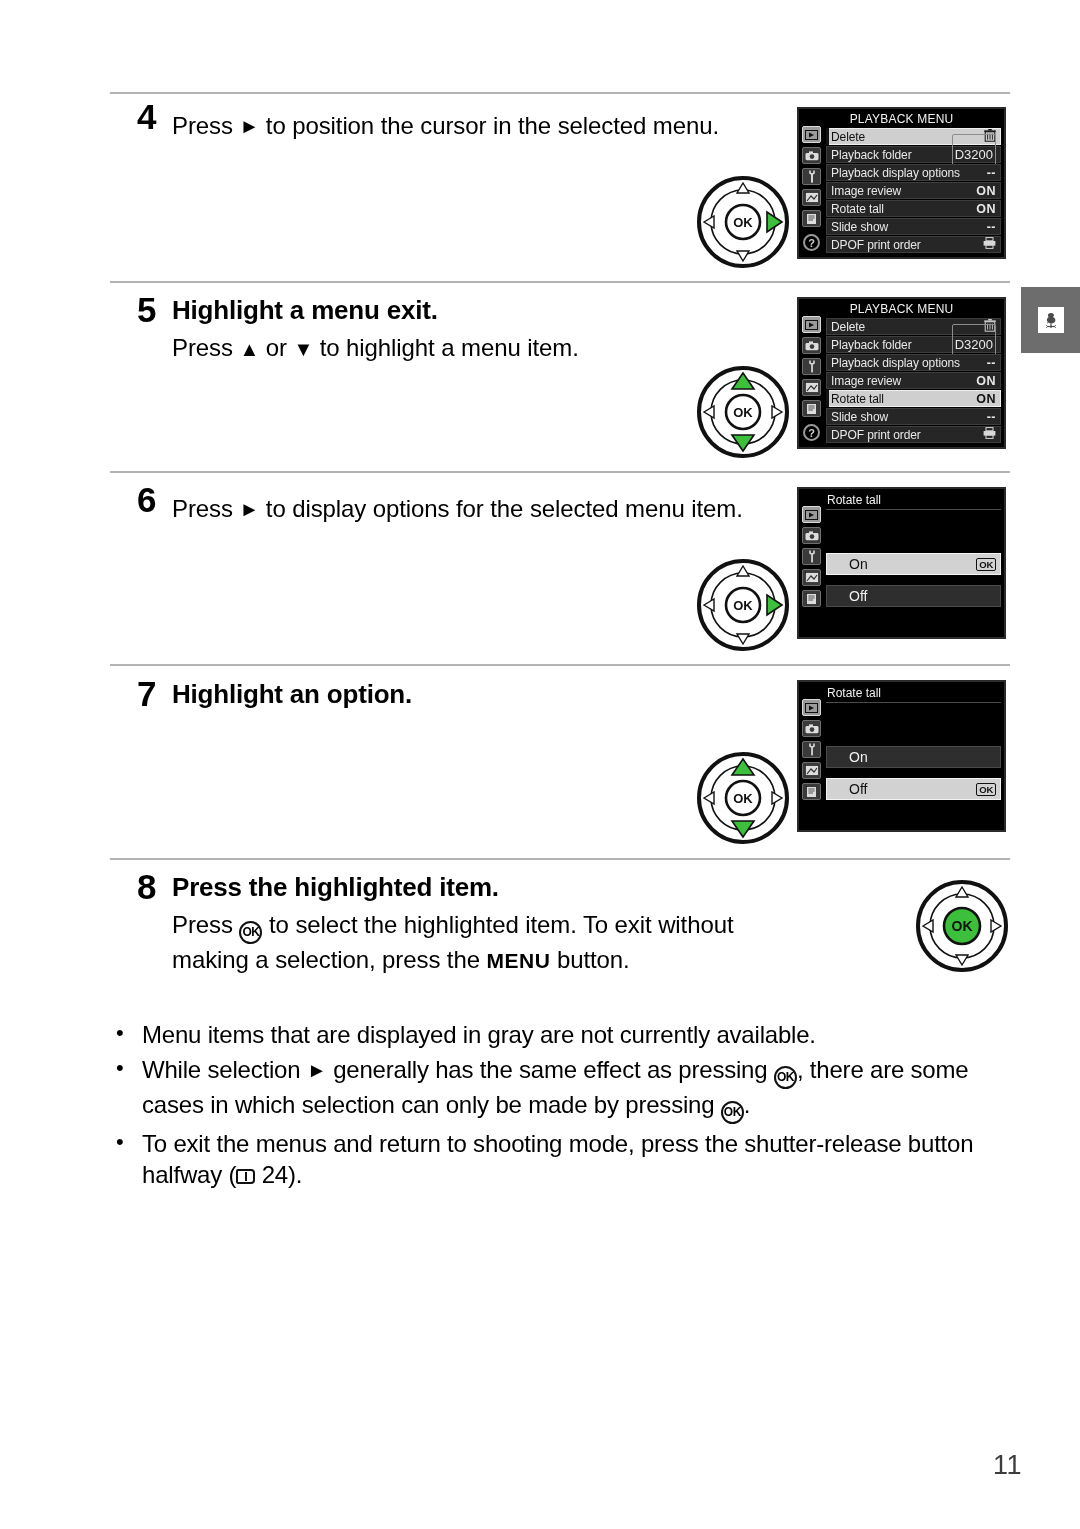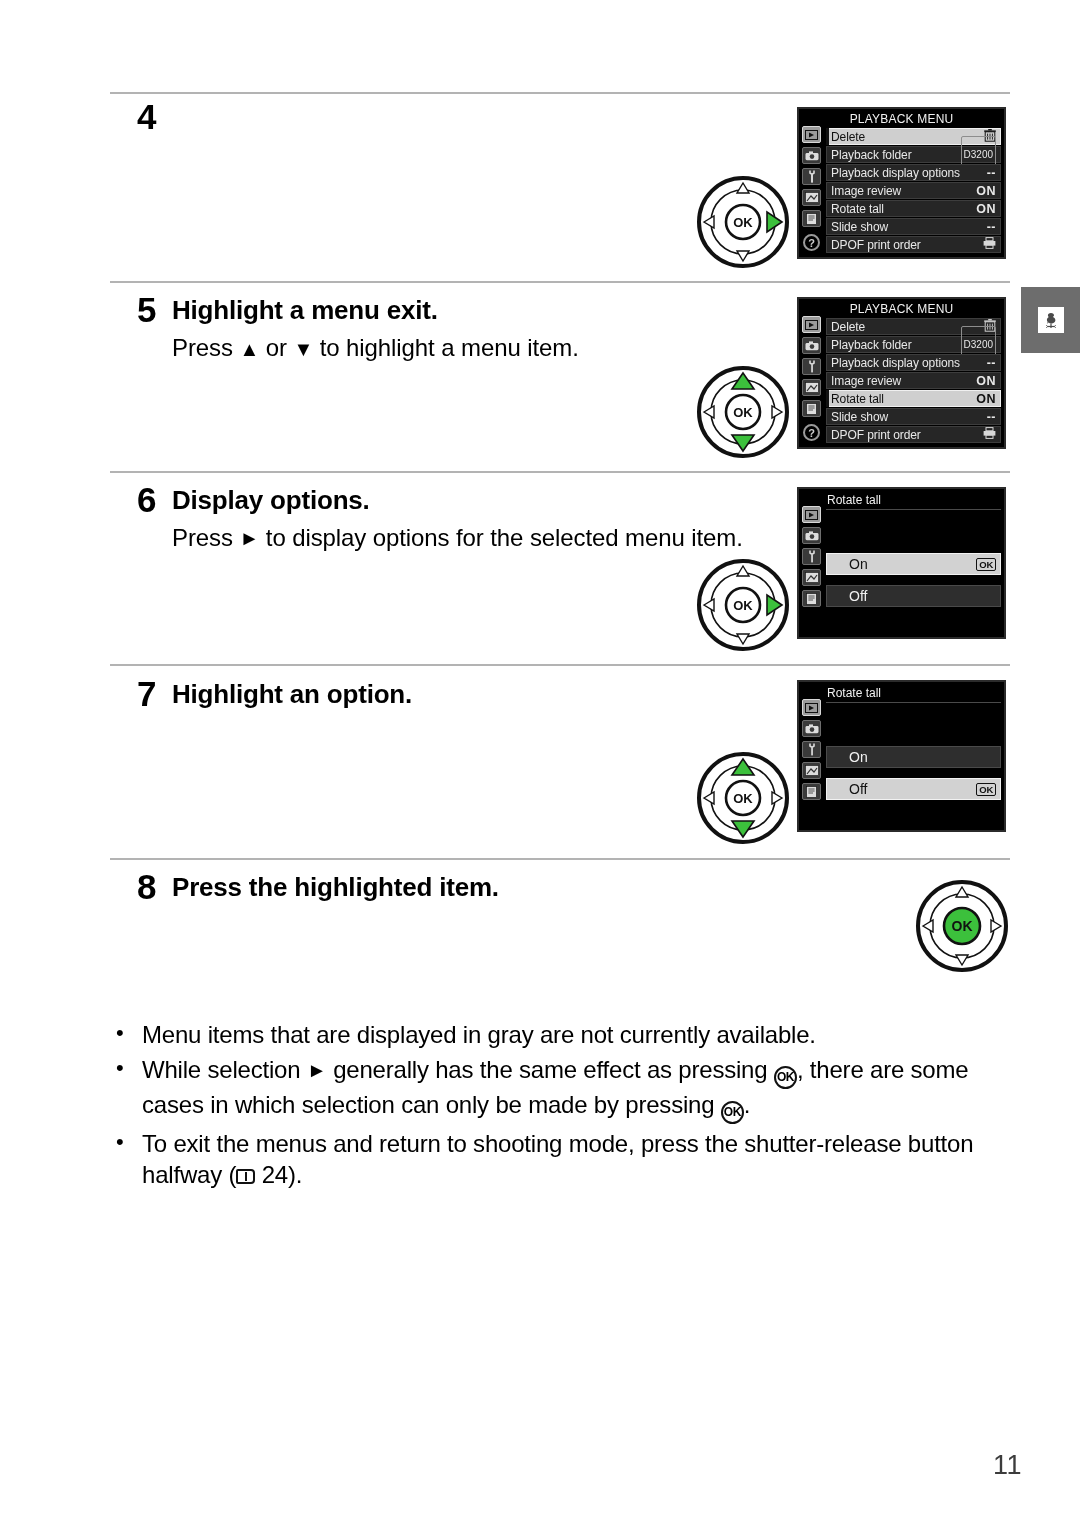--- a/index.html
+++ b/index.html
@@ -151,21 +151,21 @@
     white-space: nowrap;
   }
   .lcd-row .val {
     position: absolute; right: 4px;
     color: #e8e8e8;
     font-size: 12.5px;
     font-weight: bold;
     letter-spacing: 0.5px;
   }
   .lcd-row .val.small {
-    font-size: 10px; font-weight: normal; letter-spacing: 0;
+    font-size: 13px; font-weight: normal; letter-spacing: 0;
     border: 1px solid #8d8d8d; padding: 12px 2px; border-radius: 2px;
   }
   .lcd-row.hl { background: #cfcfcf; border-color: #f0f0f0; }
   .lcd-row.hl .lbl, .lcd-row.hl .val { color: #111; }
   .lcd-row.hl:before {
     content:""; position:absolute; left:-1px; top:-1px; bottom:-1px;
     width: 3px; background: #111;
   }
   .dash { letter-spacing: -1px; font-weight: bold; }
 
@@ -233,20 +233,25 @@
 </style>
 </head>
 <body>
 
 <div class="page">
 
   <div class="step-rule" style="top:92px;"></div>
   <div class="step" style="top:103px;">
     <div class="step-num">4</div>
     <div class="step-body">
+      <div class="step-desc">
+        <span>Press</span>
+        <span class="arrow-r">►</span>
+        <span>to position the cursor in the selected menu.</span>
+      </div>
     </div>
   </div>
 
   <div class="dial" style="left:697px; top:176px;">
     <svg width="92" height="92" viewBox="0 0 92 92">
       <circle cx="46" cy="46" r="44" fill="#ffffff" stroke="#111" stroke-width="4"></circle>
       <circle cx="46" cy="46" r="32" fill="#ffffff" stroke="#111" stroke-width="1.6"></circle>
       <circle cx="46" cy="46" r="17" fill="#ffffff" stroke="#111" stroke-width="2.6"></circle>
       <text x="46" y="51" font-family="Liberation Sans, sans-serif" font-size="13" font-weight="bold" text-anchor="middle" fill="#111">OK</text>
       <polygon points="46,7 52,17 40,17" fill="#ffffff" stroke="#111" stroke-width="1.4"></polygon>
@@ -460,21 +465,20 @@
         <path d="M6.5 16.5 L13.5 16.5" stroke="#4a4a4a" stroke-width="1.2"></path>
         <path d="M6.5 16.5 L5.4 15.2 M6.5 16.5 L5.4 17.8 M13.5 16.5 L14.6 15.2 M13.5 16.5 L14.6 17.8" stroke="#4a4a4a" stroke-width="1"></path>
       </svg>
     </div>
   </div>
 
   <div class="step-rule" style="top:471px;"></div>
   <div class="step" style="top:486px;">
     <div class="step-num">6</div>
     <div class="step-body">
-      <div class="step-title">Display options.</div>
       <div class="step-desc" style="max-width:600px;">
         <span>Press</span>
         <span class="arrow-r">►</span>
         <span>to display options for the selected menu item.</span>
       </div>
     </div>
   </div>
 
   <div class="dial" style="left:697px; top:559px;">
     <svg width="92" height="92" viewBox="0 0 92 92">
@@ -604,20 +608,27 @@
         <span class="okbadge">OK</span>
       </div>
     </div>
   </div>
 
   <div class="step-rule" style="top:858px;"></div>
   <div class="step" style="top:873px;">
     <div class="step-num">8</div>
     <div class="step-body">
       <div class="step-title">Press the highlighted item.</div>
+      <div class="step-desc" style="max-width:575px;">
+        <span>Press</span>
+        <span class="ok-glyph">OK</span>
+        <span>to select the highlighted item.  To exit without making a selection, press the</span>
+        <span class="menu-glyph">MENU</span>
+        <span>button.</span>
+      </div>
     </div>
   </div>
 
   <div class="dial" style="left:916px; top:880px;">
     <svg width="92" height="92" viewBox="0 0 92 92">
       <circle cx="46" cy="46" r="44" fill="#ffffff" stroke="#111" stroke-width="4"></circle>
       <circle cx="46" cy="46" r="32" fill="#ffffff" stroke="#111" stroke-width="1.6"></circle>
       <circle cx="46" cy="46" r="18" fill="#3cc03c" stroke="#111" stroke-width="2.6"></circle>
       <text x="46" y="51" font-family="Liberation Sans, sans-serif" font-size="14" font-weight="bold" text-anchor="middle" fill="#111">OK</text>
       <polygon points="46,7 52,17 40,17" fill="#ffffff" stroke="#111" stroke-width="1.4"></polygon>

